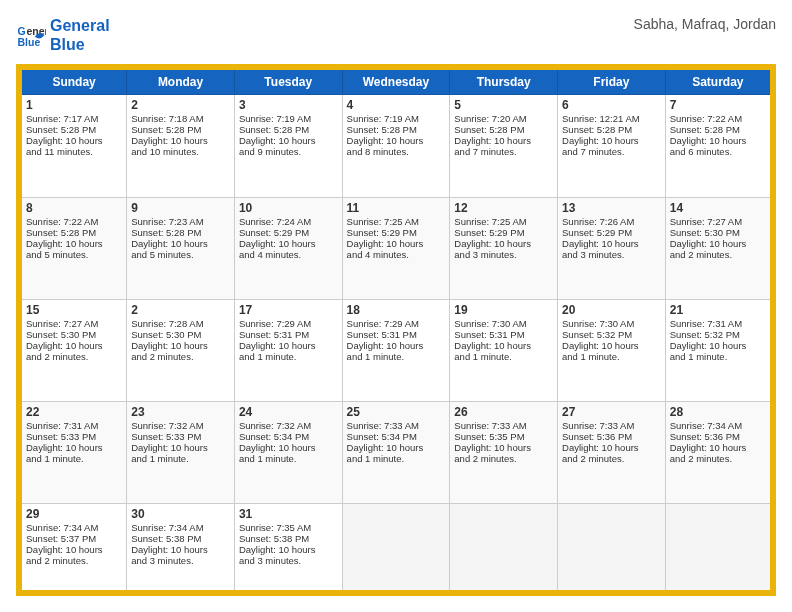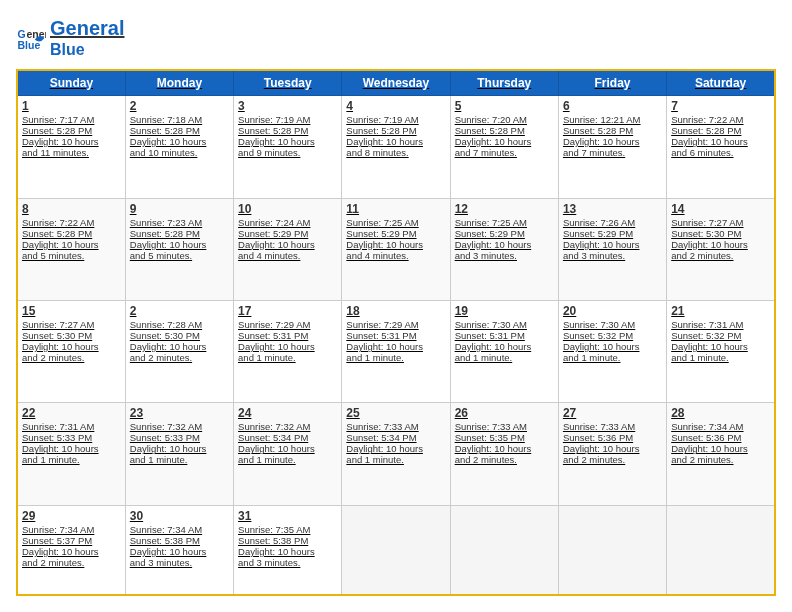--- a/index.html
+++ b/index.html
@@ -39,25 +39,24 @@
       font-size: 28px;
       font-weight: bold;
       color: #333;
     }
     .subtitle {
       font-size: 14px;
       color: #555;
     }
     .calendar {
       flex: 1;
-      border: 2px solid #eab308;
+      border: 6px solid #eab308;
       border-collapse: collapse;
       width: 100%;
       table-layout: fixed;
-      text-decoration: underline;
     }
     .calendar th {
       background-color: #1565c0;
       color: white;
       text-align: center;
       padding: 5px 2px;
       font-size: 12px;
       border: 1px solid #1255a0;
     }
     .calendar td {
@@ -91,27 +90,28 @@
 <div class="page">
   <div class="header">
     <div class="logo">
       <svg class="logo-icon" viewBox="0 0 40 40">
         <text x="2" y="20" font-size="14" font-weight="bold" fill="#1565c0">G</text>
         <text x="14" y="20" font-size="14" font-weight="bold" fill="#333">eneral</text>
         <path d="M25 22 Q32 14 38 20 Q32 28 25 22Z" fill="#1565c0"></path>
         <text x="2" y="34" font-size="14" font-weight="bold" fill="#1565c0">Blue</text>
       </svg>
       <div>
-        <div style="font-size:20px;font-weight:bold;color:#333;line-height:1.2;text-decoration:underline;">
+        <div style="font-size:16px;font-weight:bold;color:#333;line-height:1.2;">
           <span style="color:#1565c0">General</span>
         </div>
         <div style="font-size:16px;font-weight:bold;color:#1565c0;line-height:1.2;">Blue</div>
       </div>
     </div>
     <div class="title-block">
+      <div class="subtitle">Sabha, Mafraq, Jordan</div>
     </div>
   </div>
 
   <table class="calendar">
     <thead>
       <tr>
         <th>Sunday</th>
         <th>Monday</th>
         <th>Tuesday</th>
         <th>Wednesday</th>

